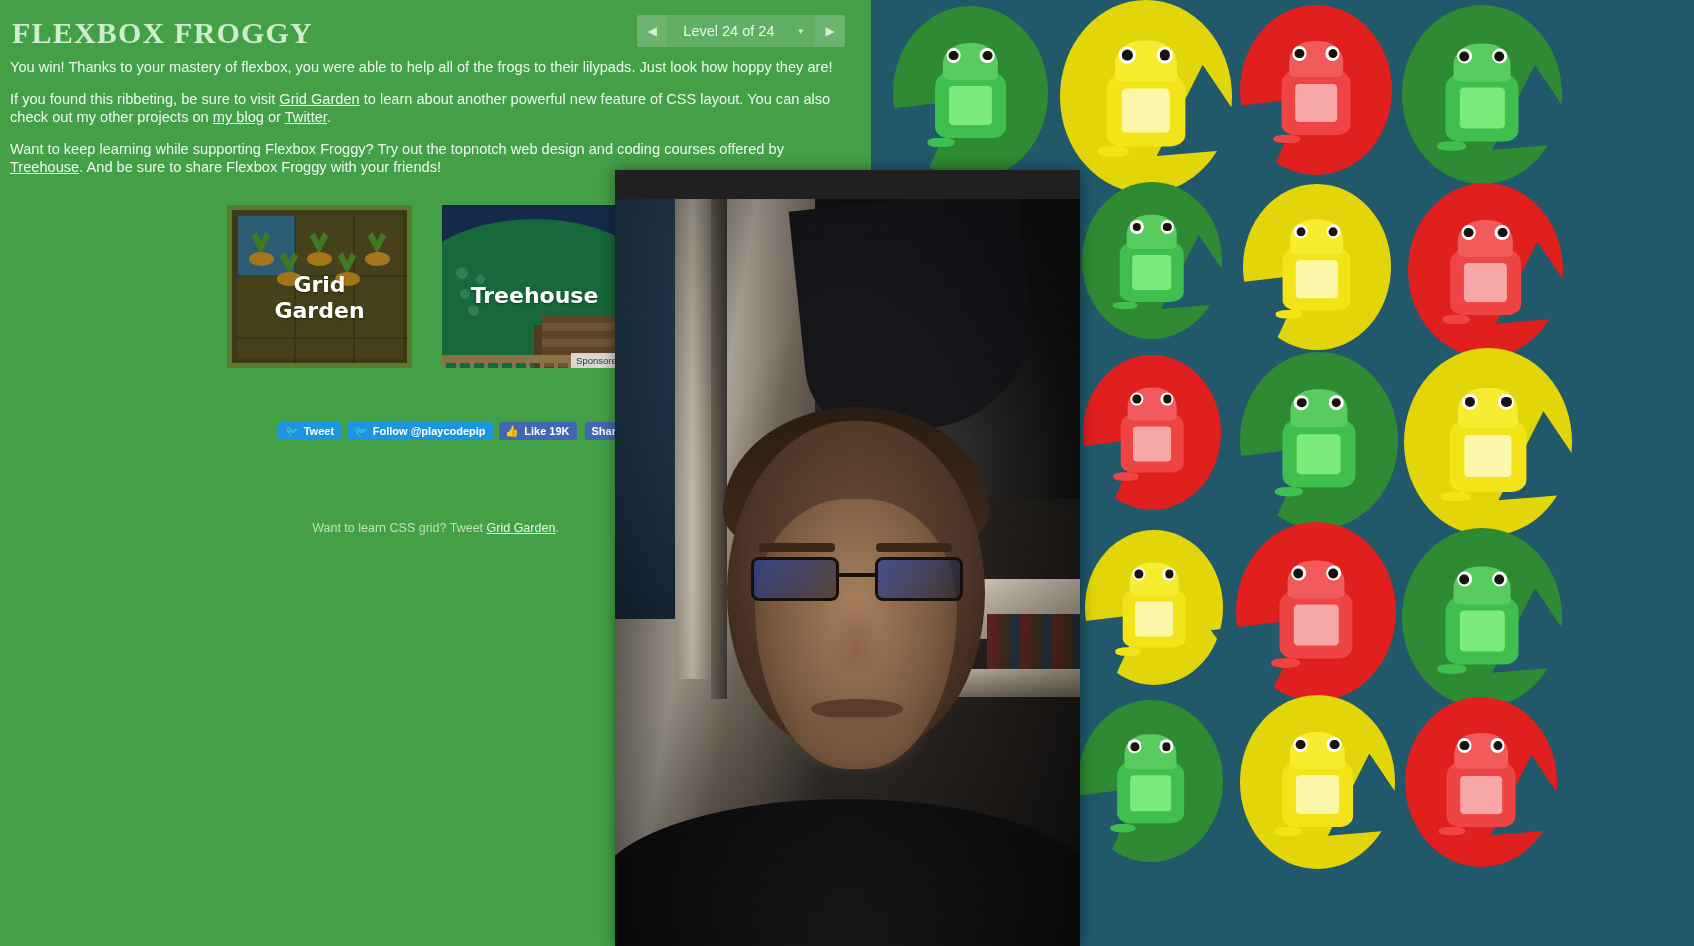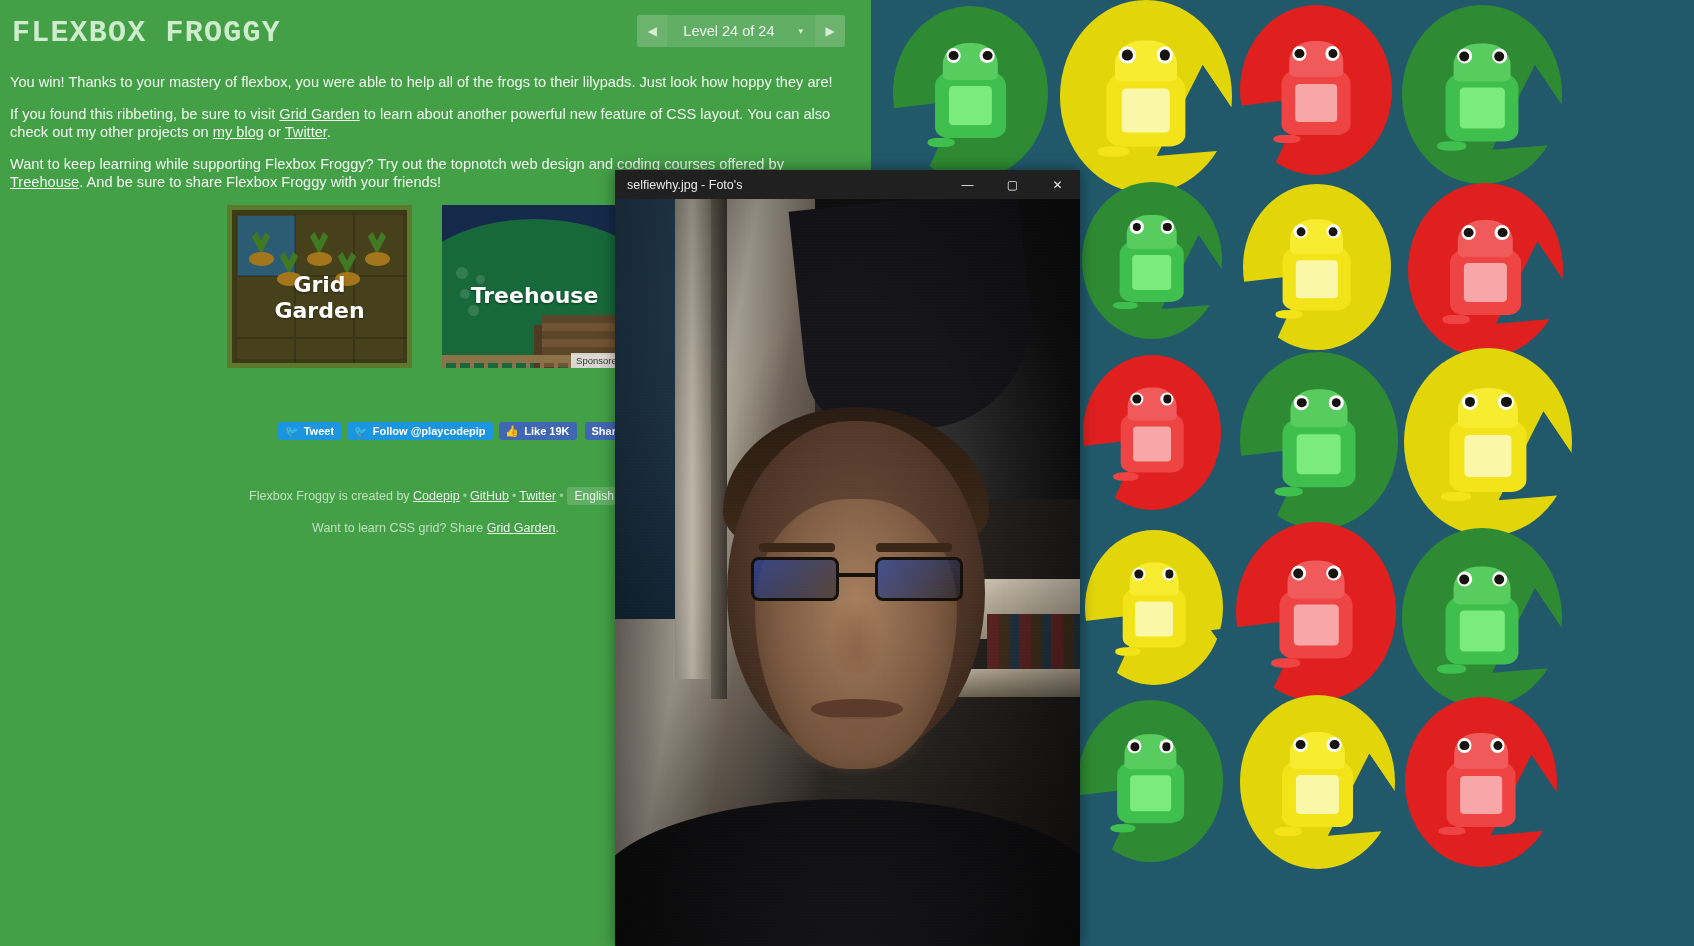--- a/index.html
+++ b/index.html
@@ -70,21 +70,21 @@
 
   
   .panel {
     position: absolute; left: 0; top: 0;
     width: 871px; height: 946px;
     background: #43a047;
     overflow: hidden;
   }
   .logo {
     position: absolute; left: 12px; top: 16px;
-    font-family: Liberation Mono, monospace;
+    font-family: Liberation Serif, serif;
     font-weight: 700; font-size: 30px; letter-spacing: 1.2px;
     color: #cfeccd;
     text-transform: uppercase;
   }
   .level-bar {
     position: absolute; right: 26px; top: 15px;
     display: flex; align-items: stretch; height: 32px;
     background: rgba(255,255,255,.16);
     border-radius: 3px; overflow: hidden;
   }
@@ -98,21 +98,21 @@
   .level-bar .select {
     display: flex; align-items: center; gap: 24px;
     padding: 0 12px 0 16px;
     color: #eef7ed; font-size: 14.5px; white-space: nowrap;
     cursor: pointer;
   }
   .level-bar .caret { font-size: 9px; color: #dcefda; }
 
   .win-text {
     position: absolute; left: 10px; top: 58px; width: 840px;
-    color: #f1f8f0; font-size: 14.6px; line-height: 1.24; margin-top: 15px;
+    color: #f1f8f0; font-size: 14.6px; line-height: 1.24;
   }
   .win-text p { margin-bottom: 14px; }
   .win-text a { color: #f1f8f0; text-decoration: underline; }
 
   
   .ads { position: absolute; left: 227px; top: 205px; display: flex; gap: 30px; }
   .ad {
     position: relative; width: 185px; height: 163px;
     overflow: hidden;
   }
@@ -569,36 +569,27 @@
       </div>
       <div class="sbtn fb">
         <span class="glyph">👍</span>
         <span>Like 19K</span>
       </div>
       <div class="sbtn fb2">
         <span>Share</span>
       </div>
     </div>
 
-    <div class="foot f1">
-      <span>Flexbox Froggy is created by </span><a href="#">Codepip</a><span class="sep">•</span><a href="#">GitHub</a><span class="sep">•</span><a href="#">Twitter</a><span class="sep">•</span><span class="lang">English</span>
-    </div>
 
     <div class="foot f2">
-      <span>Want to learn CSS grid? Share </span><a href="#">Grid Garden</a><span>.</span>
+      <span>Want to learn CSS grid? Tweet </span><a href="#">Grid Garden</a><span>.</span>
     </div>
   </div>
 
   <div class="viewer">
-    <div class="titlebar">
-      <div class="ttl">selfiewhy.jpg - Foto's</div>
-      <div class="wbtn">—</div>
-      <div class="wbtn">▢</div>
-      <div class="wbtn close">✕</div>
-    </div>
     <div class="photo">
       <div class="ph-wall"></div>
       <div class="ph-blue"></div>
       <div class="ph-door"></div>
       <div class="ph-doorframe"></div>
       <div class="ph-dark"></div>
       <div class="ph-arm"></div>
       <div class="ph-shelf"></div>
       <div class="ph-books"></div>
       <div class="ph-shelf2"></div>

